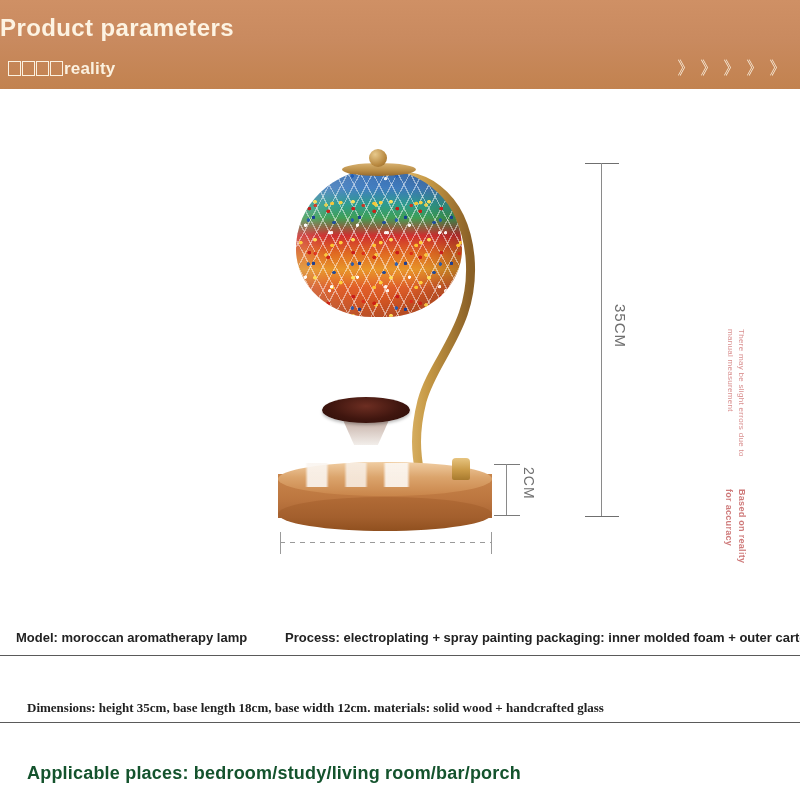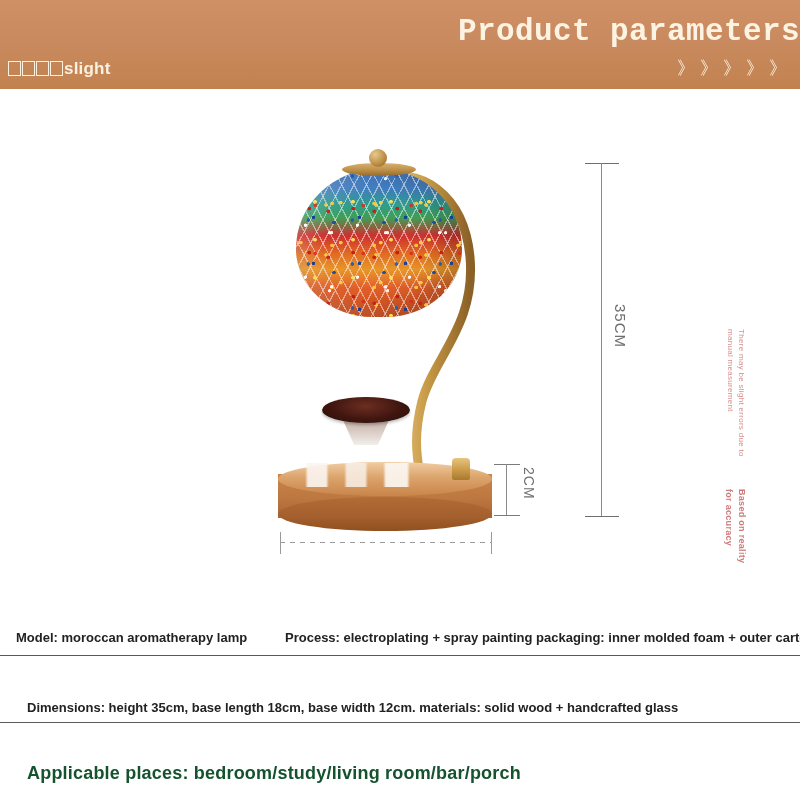--- a/index.html
+++ b/index.html
@@ -23,26 +23,25 @@
     left: 0; top: 0;
     width: 800px;
     height: 89px;
     background: linear-gradient(180deg, #cf9065 0%, #c98a5f 45%, #c2824f 100%);
     overflow: hidden;
   }
   .banner-title {
     position: absolute;
     left: 0; right: 0;
     top: 14px;
-    text-align: right;
-    font-size: 31px;
+    text-align: left;
+    font-size: 24px;
     font-weight: bold;
     color: #fdf3e2;
     letter-spacing: 0.4px;
-    font-family: Liberation Mono, monospace;
   }
   .banner-brand {
     position: absolute;
     left: 8px;
     top: 59px;
     font-size: 17px;
     font-weight: bold;
     color: #fbf1e0;
     letter-spacing: 0.2px;
     white-space: nowrap;
@@ -377,20 +376,21 @@
   }
   .row-model .cell-b {
     position: absolute;
     left: 285px;
     white-space: nowrap;
   }
   .row-dims .cell-a {
     position: absolute;
     left: 27px;
     white-space: nowrap;
+    font-family: Liberation Serif, serif;
   }
 
   .divider {
     position: absolute;
     left: 0;
     width: 800px;
     height: 1px;
     background: #5a5a5a;
   }
   .divider.d1 { top: 655px; }
@@ -407,21 +407,21 @@
     white-space: nowrap;
   }
 </style>
 </head>
 <body>
 
 <div class="banner">
   <div class="banner-title">Product parameters</div>
 
   <div class="banner-brand">
-    <span class="glyph-box"></span><span class="glyph-box"></span><span class="glyph-box"></span><span class="glyph-box"></span><span>slight</span>
+    <span class="glyph-box"></span><span class="glyph-box"></span><span class="glyph-box"></span><span class="glyph-box"></span><span>reality</span>
   </div>
 
   <div class="banner-chevrons">
     <span>》</span><span>》</span><span>》</span><span>》</span><span>》</span>
   </div>
 </div>
 
 <div class="stage">
 
   <svg class="arm" viewBox="0 0 150 340">

